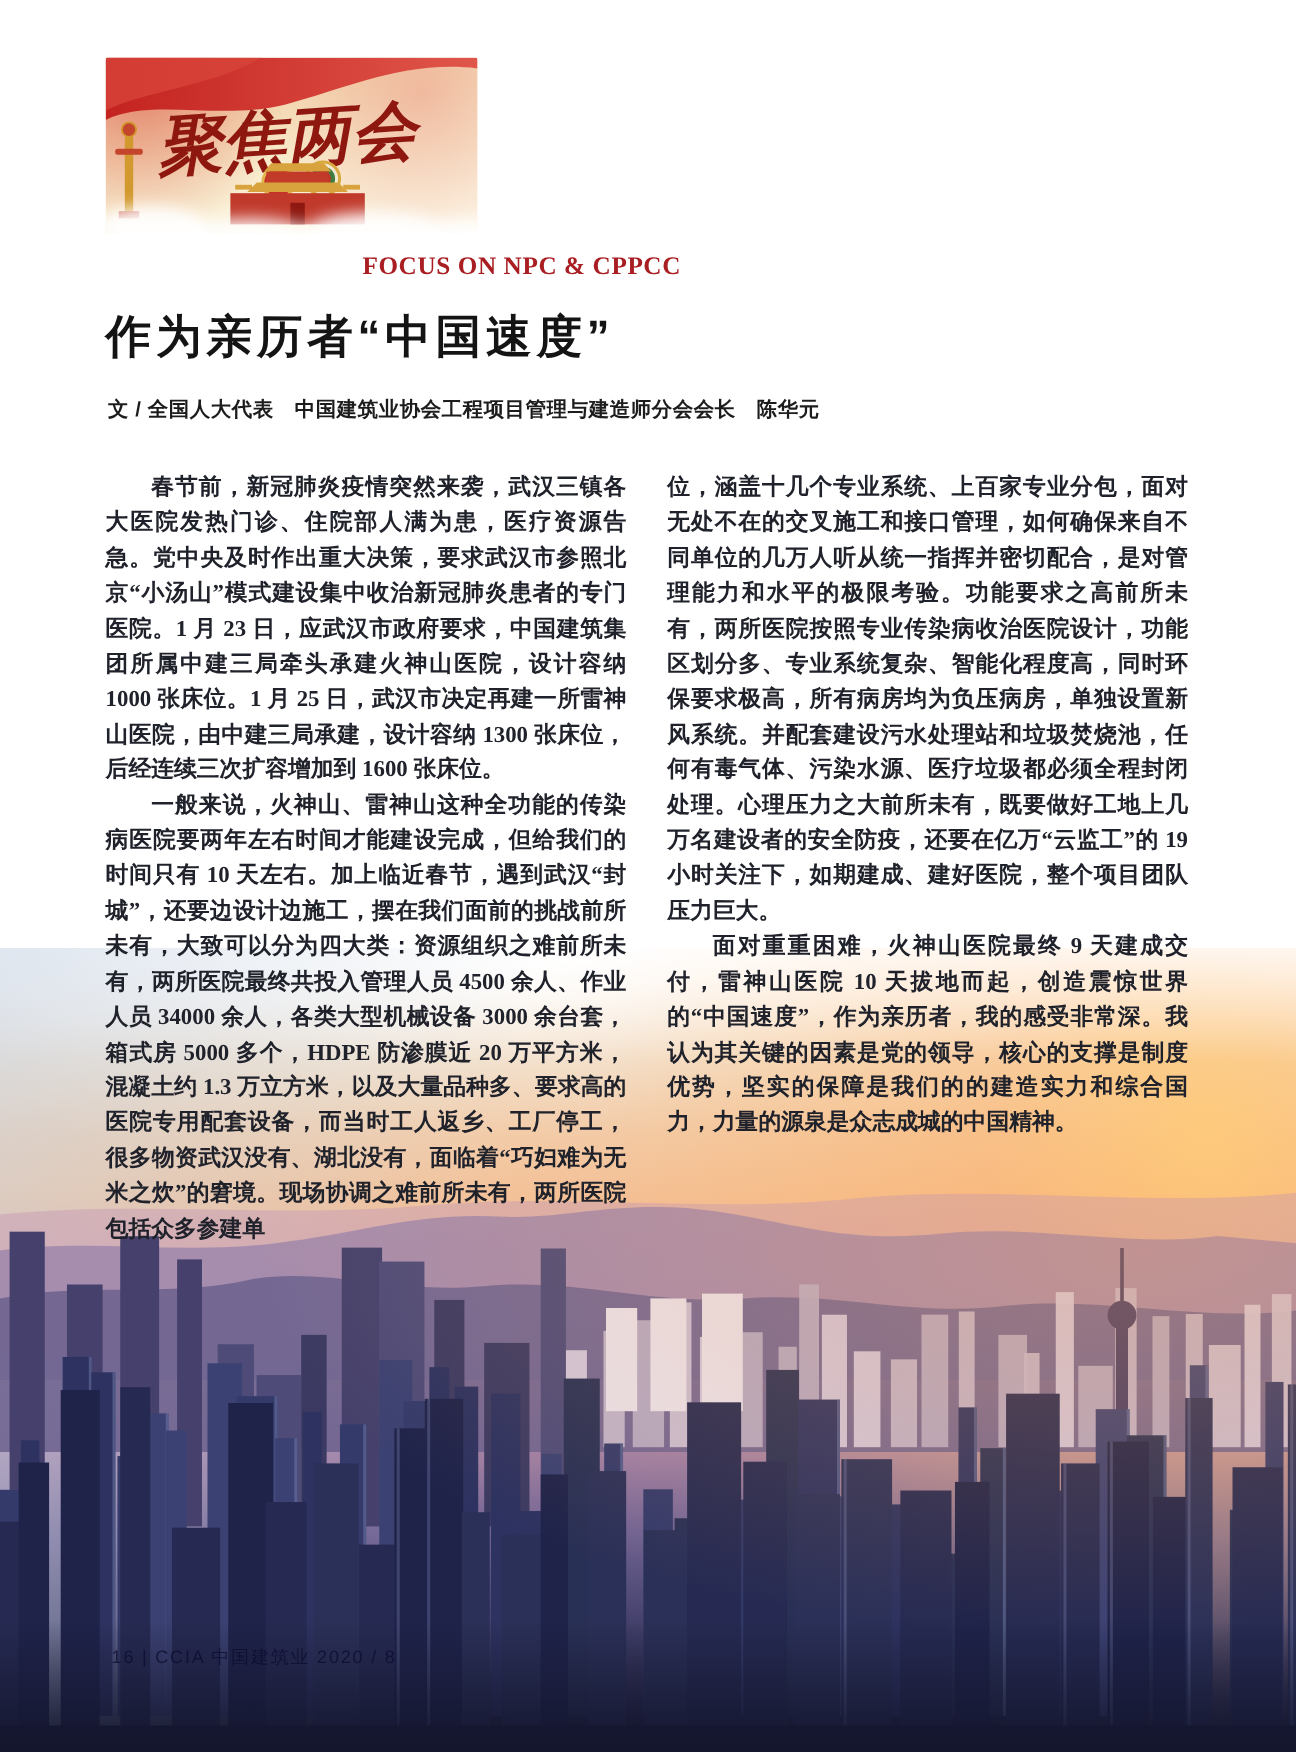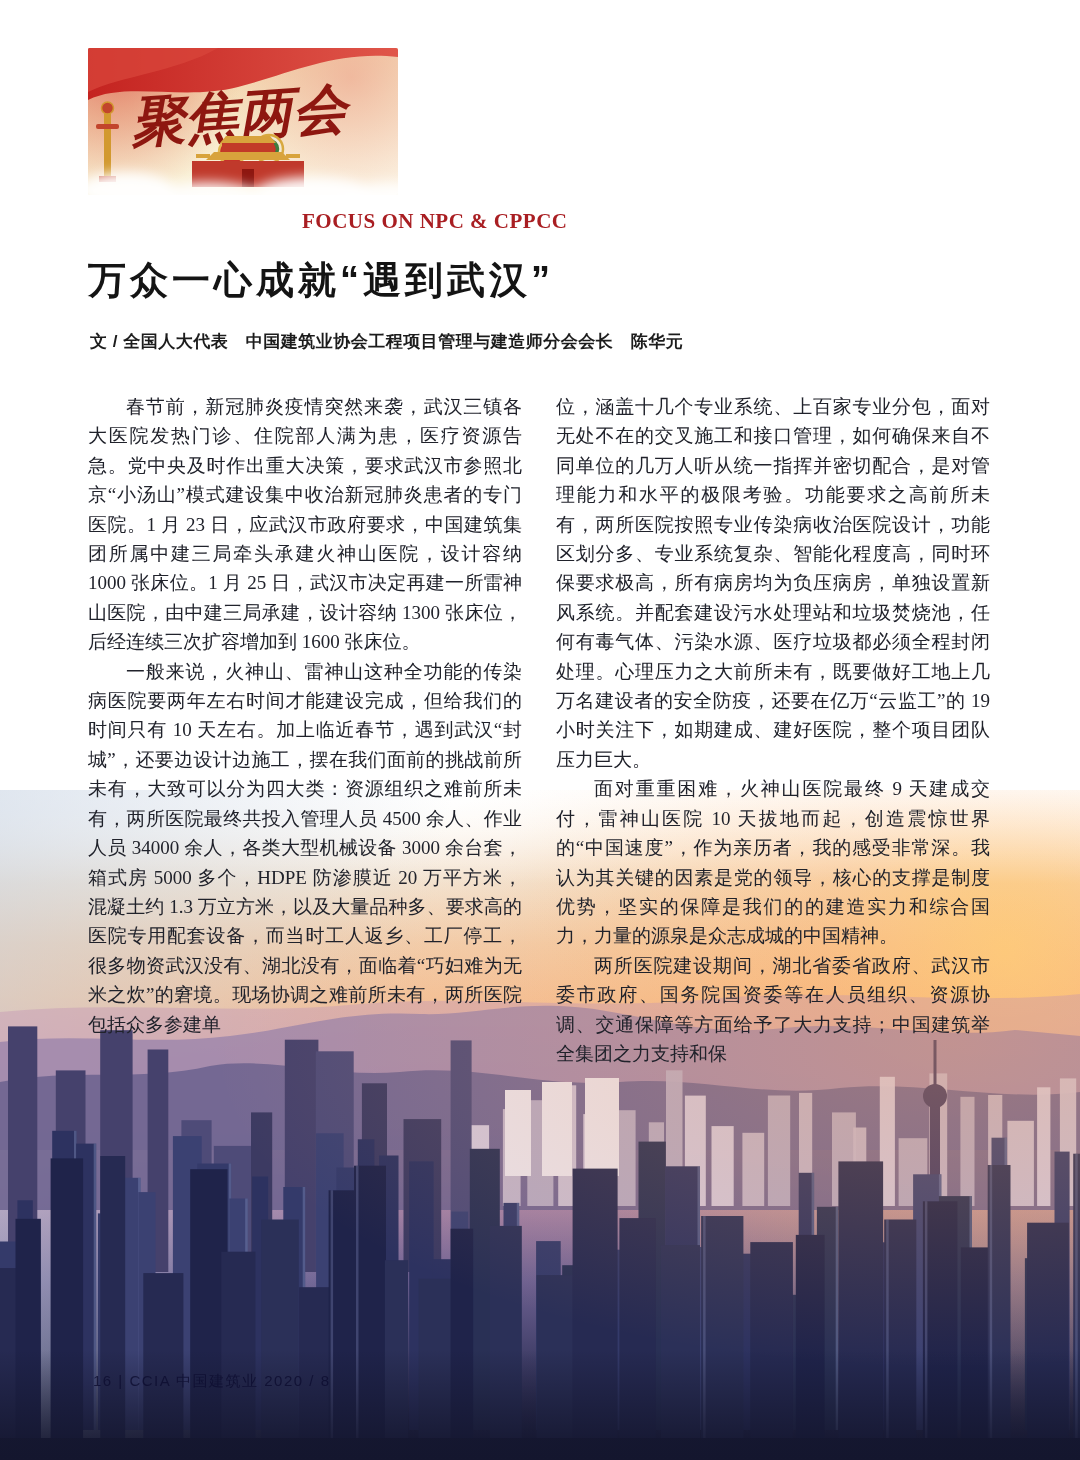--- a/index.html
+++ b/index.html
@@ -37,21 +37,21 @@
     white-space:nowrap;z-index:2;margin-top:22px;
   }
   .col{
     position:absolute;top:392px;width:434px;
     font-family:"Liberation Serif","DejaVu Serif",serif;
     font-size:19px;line-height:29.4px;color:#20222b;
     text-align:justify;z-index:2;
   }
   .col-left{left:88px;}
   .col-right{left:556px;}
-  .col p{margin:0;text-indent:2em;}
+  .col p{margin:0;text-indent:2em;font-weight:bold;}
   .col p.noindent{text-indent:0;}
   
   .photo{
     position:absolute;left:0;top:790px;width:1080px;height:670px;z-index:0;
     background:
       radial-gradient(circle at 93% 24%, rgba(255,212,130,.95), rgba(255,190,115,.45) 16%, rgba(255,190,115,0) 45%),
       linear-gradient(180deg,
         #ffffff 0%, #fbf6ef 6%, #f3e4d2 14%, #f2cfae 23%,
         #f3c49d 31%, #e9b29d 40%, #cf9fa7 50%, #a985a8 61%,
         #6f6292 73%, #403e68 85%, #1c1f40 100%);
@@ -291,26 +291,25 @@
     <g filter="url(#soft)">
       <ellipse cx="38" cy="142" rx="48" ry="18" fill="#ffffff" opacity=".95"></ellipse>
       <ellipse cx="120" cy="150" rx="55" ry="16" fill="#ffffff" opacity=".9"></ellipse>
       <ellipse cx="225" cy="146" rx="60" ry="17" fill="#ffffff" opacity=".95"></ellipse>
       <ellipse cx="300" cy="150" rx="45" ry="15" fill="#ffffff" opacity=".9"></ellipse>
     </g>
   </svg>
 </div>
 <div class="focus-line">FOCUS ON NPC &amp; CPPCC</div>
 
-<h1 class="title">万众一心成就“遇到武汉”</h1>
+<h1 class="title">作为亲历者“中国速度”</h1>
 <div class="byline">文 / 全国人大代表　中国建筑业协会工程项目管理与建造师分会会长　陈华元</div>
 
 <div class="col col-left">
   <p>春节前，新冠肺炎疫情突然来袭，武汉三镇各大医院发热门诊、住院部人满为患，医疗资源告急。党中央及时作出重大决策，要求武汉市参照北京“小汤山”模式建设集中收治新冠肺炎患者的专门医院。1 月 23 日，应武汉市政府要求，中国建筑集团所属中建三局牵头承建火神山医院，设计容纳 1000 张床位。1 月 25 日，武汉市决定再建一所雷神山医院，由中建三局承建，设计容纳 1300 张床位，后经连续三次扩容增加到 1600 张床位。</p>
   <p>一般来说，火神山、雷神山这种全功能的传染病医院要两年左右时间才能建设完成，但给我们的时间只有 10 天左右。加上临近春节，遇到武汉“封城”，还要边设计边施工，摆在我们面前的挑战前所未有，大致可以分为四大类：资源组织之难前所未有，两所医院最终共投入管理人员 4500 余人、作业人员 34000 余人，各类大型机械设备 3000 余台套，箱式房 5000 多个，HDPE 防渗膜近 20 万平方米，混凝土约 1.3 万立方米，以及大量品种多、要求高的医院专用配套设备，而当时工人返乡、工厂停工，很多物资武汉没有、湖北没有，面临着“巧妇难为无米之炊”的窘境。现场协调之难前所未有，两所医院包括众多参建单</p>
 </div>
 <div class="col col-right">
   <p class="noindent">位，涵盖十几个专业系统、上百家专业分包，面对无处不在的交叉施工和接口管理，如何确保来自不同单位的几万人听从统一指挥并密切配合，是对管理能力和水平的极限考验。功能要求之高前所未有，两所医院按照专业传染病收治医院设计，功能区划分多、专业系统复杂、智能化程度高，同时环保要求极高，所有病房均为负压病房，单独设置新风系统。并配套建设污水处理站和垃圾焚烧池，任何有毒气体、污染水源、医疗垃圾都必须全程封闭处理。心理压力之大前所未有，既要做好工地上几万名建设者的安全防疫，还要在亿万“云监工”的 19 小时关注下，如期建成、建好医院，整个项目团队压力巨大。</p>
   <p>面对重重困难，火神山医院最终 9 天建成交付，雷神山医院 10 天拔地而起，创造震惊世界的“中国速度”，作为亲历者，我的感受非常深。我认为其关键的因素是党的领导，核心的支撑是制度优势，坚实的保障是我们的的建造实力和综合国力，力量的源泉是众志成城的中国精神。</p>
-  <p>两所医院建设期间，湖北省委省政府、武汉市委市政府、国务院国资委等在人员组织、资源协调、交通保障等方面给予了大力支持；中国建筑举全集团之力支持和保</p>
 </div>
 
 <div class="footer-credit">16 | CCIA 中国建筑业 2020 / 8</div>
 
 </body></html>

